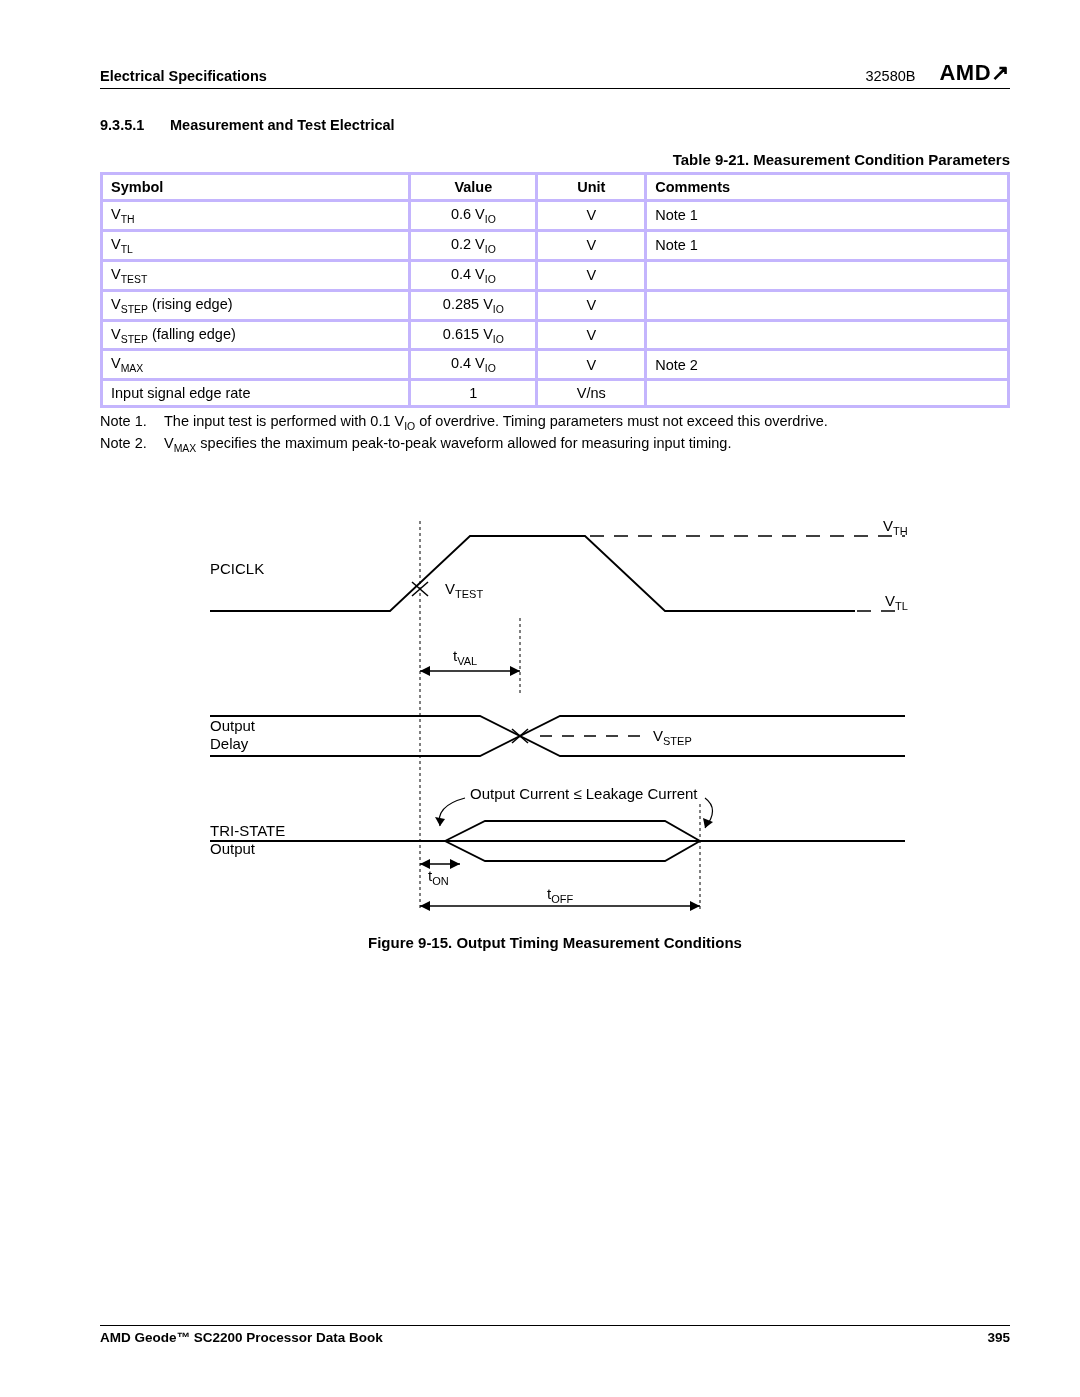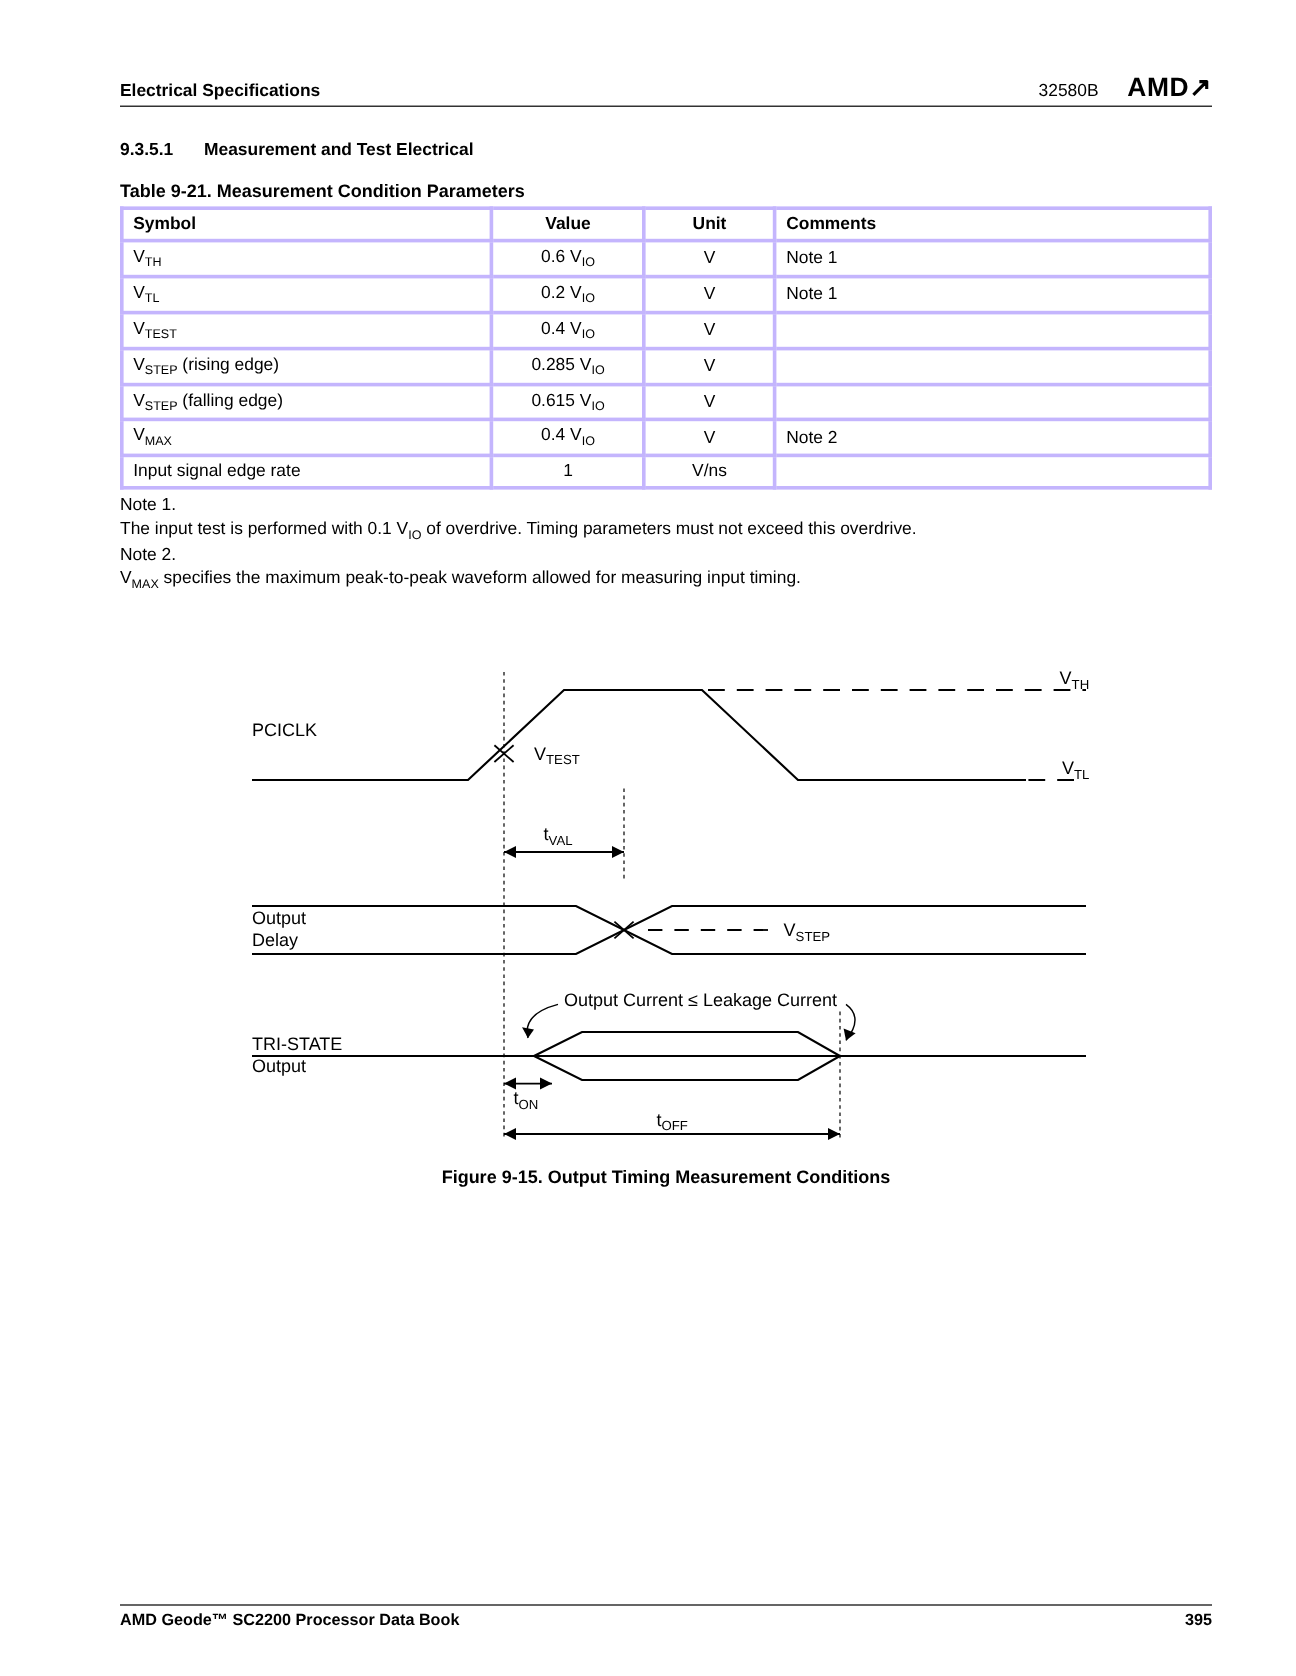--- a/index.html
+++ b/index.html
@@ -43,21 +43,21 @@
     display: inline-block;
     font-weight: 900;
   }
   .sec-num {
     font-weight: bold;
     margin-top: 28px;
     font-size: 14.5px;
   }
   .sec-num .num { display:inline-block; width: 70px; }
   .table-title {
-    text-align: left;
+    text-align: right;
     font-weight: bold;
     margin-top: 18px;
     font-size: 15px;
   }
   table.params {
     width: 100%;
     border-collapse: collapse;
     margin-top: 4px;
   }
   table.params th, table.params td {
@@ -70,38 +70,38 @@
     text-align: left;
     font-weight: bold;
   }
   table.params th.c, table.params td.c { text-align: center; }
   .sub { font-size: 0.72em; vertical-align: sub; }
   .notes {
     margin-top: 4px;
     font-size: 14.5px;
     line-height: 1.35;
   }
-  .notes .row { display:flex;flex-direction:column; }
+  .notes .row { display:flex; }
   .notes .lbl { width: 64px; flex-shrink:0; }
   .fig-wrap {
     margin-top: 60px;
     width: 100%;
     display:flex;
     justify-content:center;
   }
   .fig-title {
     text-align:center;
     font-weight:bold;
     font-size:15px;
     margin-top: 8px;
   }
   .ftr {
     position:absolute;
     left:100px; right:70px;
-    bottom: 40px;
+    bottom: 52px;
     border-top:1px solid #000;
     padding-top:4px;
     display:flex;
     font-size:13.5px;
     font-weight:bold;
   }
   .ftr .grow{flex:1;}
   svg text { font-family: Arial, Helvetica, sans-serif; }
 </style>
 </head>

